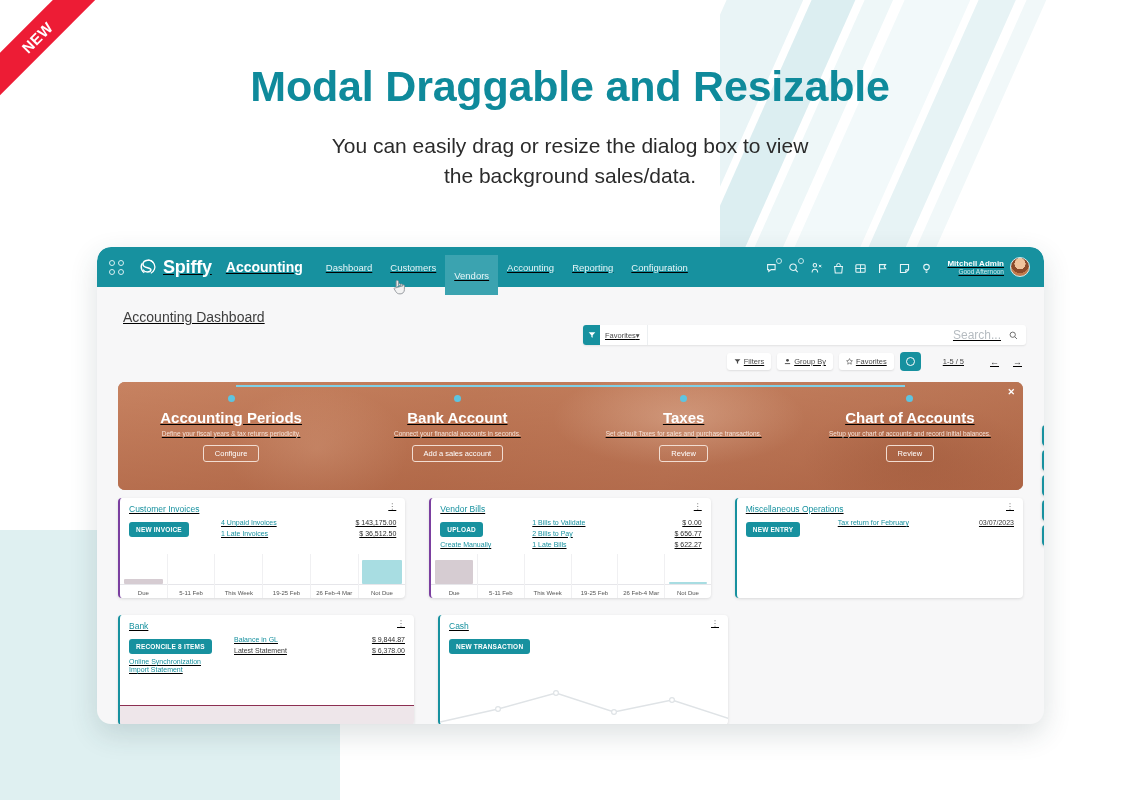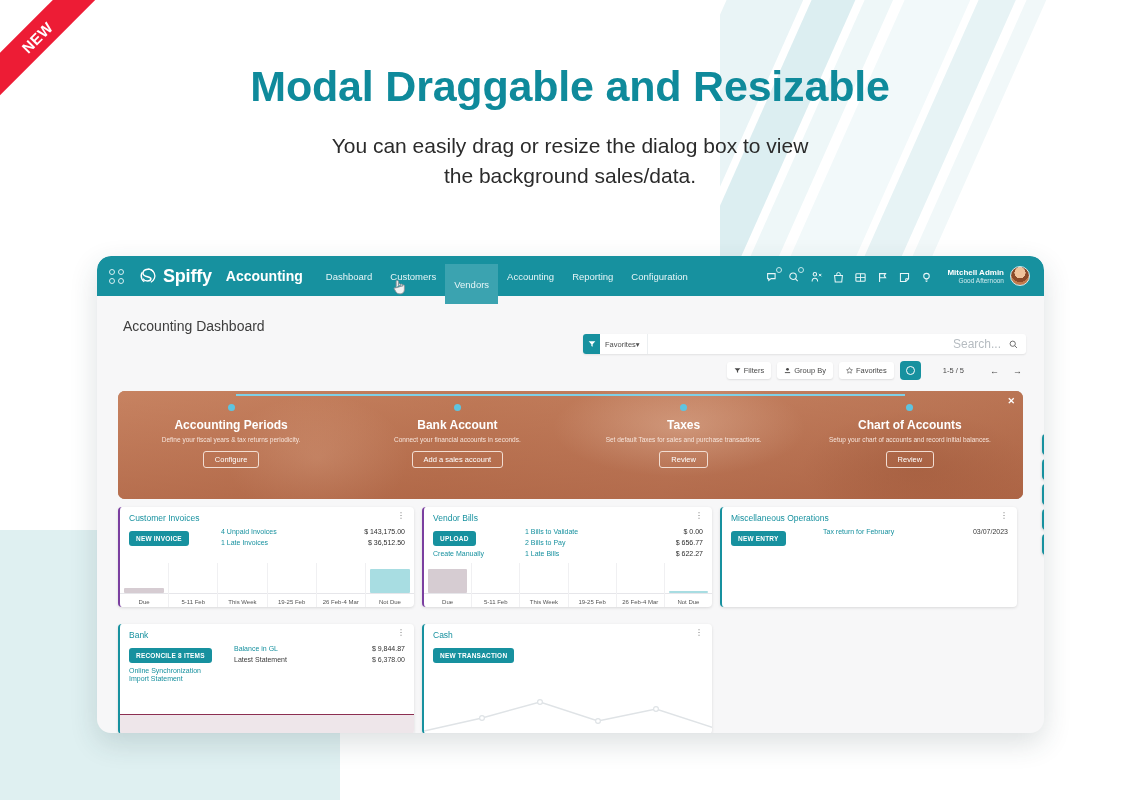--- a/index.html
+++ b/index.html
@@ -45,23 +45,24 @@
     position: absolute; top: 62px; left: 0; width: 1140px; text-align: center;
     color: #0f8a9b; font-size: 43px; font-weight: bold; letter-spacing: -0.2px;
   }
   .subhead {
     position: absolute; top: 131px; left: 0; width: 1140px; text-align: center;
     color: #2b2b2b; font-size: 21px; line-height: 30px;
   }
 
   
   .app-window {
-    position: absolute; left: 97px; top: 256px; width: 947px; height: 477px;
+    position: absolute; left: 97px; top: 247px; width: 947px; height: 477px;
     background: #f7f7f8; border-radius: 14px; overflow: hidden;
     box-shadow: 0 10px 28px rgba(40,60,70,.16);
+    text-decoration: underline;
   }
 
   
   .navbar {
     height: 40px; background: #17919f; display: flex; align-items: center;
     padding: 0 10px 0 12px; border-radius: 14px 14px 0 0;
   }
   .apps-grid { display: grid; grid-template-columns: 6px 6px; gap: 3px; margin-right: 14px; }
   .apps-grid i { width: 6px; height: 6px; border: 1.4px solid #d7eef1; border-radius: 50%; display: block; }
   .brand { display: flex; align-items: center; gap: 5px; margin-right: 14px; }
@@ -128,29 +129,29 @@
       radial-gradient(ellipse 130px 90px at 22% 62%, rgba(255,225,200,.35), transparent 70%),
       radial-gradient(ellipse 160px 80px at 88% 70%, rgba(120,60,35,.35), transparent 70%),
       linear-gradient(118deg, #c98a6a 0%, #bb7a59 38%, #c08264 62%, #b06f50 100%);
   }
   .banner-tint { position: absolute; inset: 0; background: linear-gradient(180deg, rgba(196,120,85,.42), rgba(170,92,60,.58)); }
   .banner-close { position: absolute; right: 8px; top: 5px; color: #fff; font-size: 9px; font-weight: bold; z-index: 3; }
   .banner-steps { position: relative; z-index: 2; display: flex; height: 100%; padding-top: 13px; }
   .step { flex: 1; text-align: center; position: relative; }
   .step-dot { width: 7px; height: 7px; border-radius: 50%; background: #5ec4e0; margin: 0 auto; position: relative; z-index: 3; }
   .step-line { position: absolute; top: 3px; height: 1.5px; background: #7fd0e6; z-index: 1; }
-  .step-title { color: #fff; font-size: 12px; font-weight: bold; margin-top: 7px; }
+  .step-title { color: #fff; font-size: 15px; font-weight: bold; margin-top: 7px; }
   .step-desc { color: #f6e3d9; font-size: 6.5px; line-height: 1.45; margin-top: 3px; padding: 0 22px; }
   .step-btn {
     display: inline-block; margin-top: 7px; border: 1px solid #f2ddd2; border-radius: 3px;
     color: #fff; font-size: 7.5px; padding: 3px 11px;
   }
 
   
-  .cards { display: flex; gap: 8px; padding: 8px 21px 3px 21px; }
+  .cards { display: flex; gap: 24px; padding: 8px 21px 3px 21px; }
   .cards.row2 { margin-top: 6px; }
   .card {
     background: #fff; border-radius: 4px; position: relative; overflow: hidden;
     box-shadow: 0 1px 3px rgba(0,0,0,.12); border-left: 2.5px solid #7b3fa0;
   }
   .card.teal-edge { border-left-color: #17919f; }
   .card-head { display: flex; align-items: flex-start; padding: 6px 9px 0 9px; }
   .card-title { color: #17919f; font-size: 8.5px; }
   .kebab { margin-left: auto; color: #6b6b6b; font-size: 8px; letter-spacing: 0; line-height: .8; }
   .card-body { display: flex; padding: 4px 9px 0 9px; }

